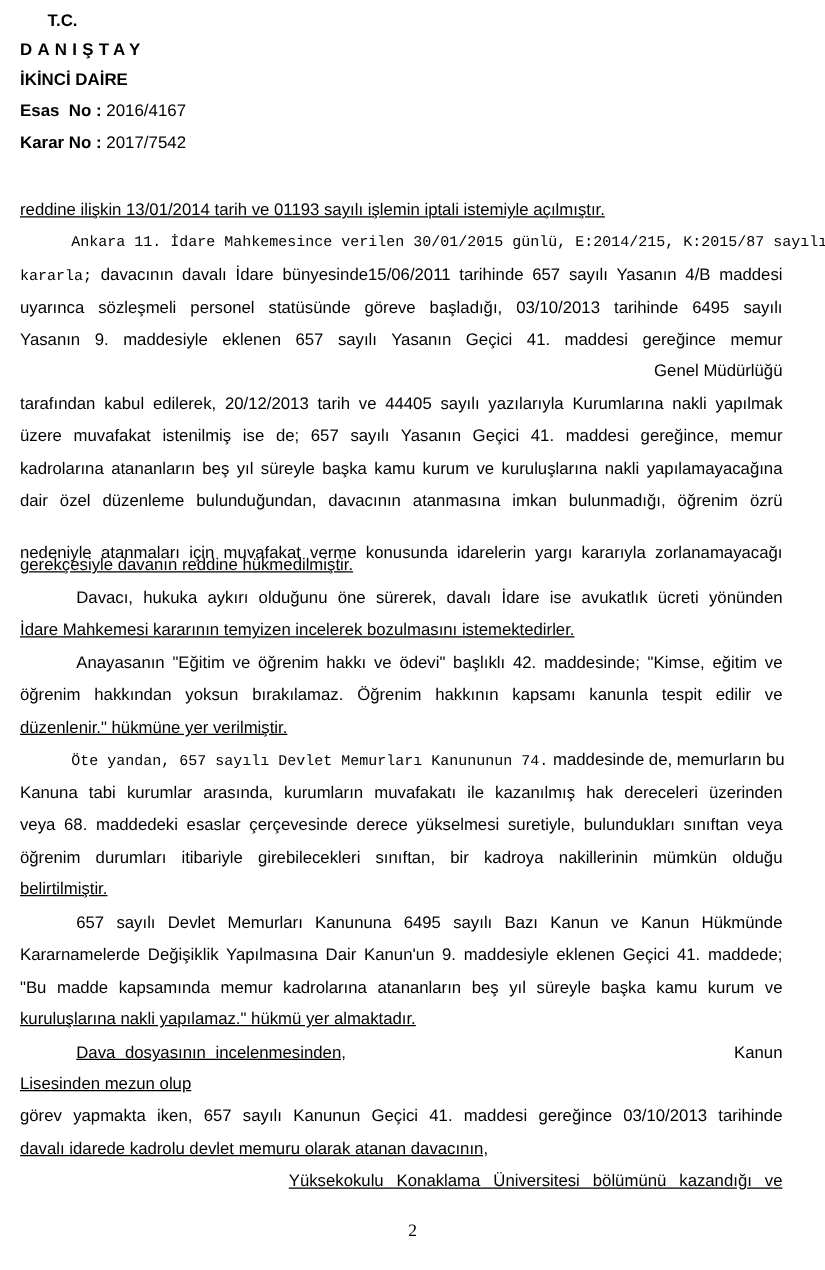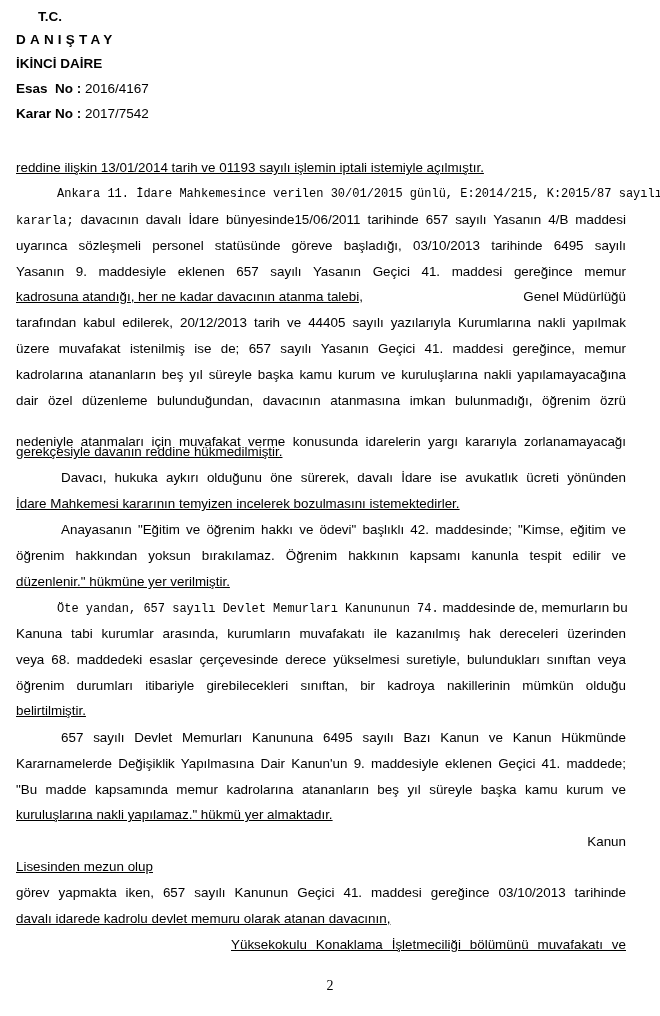--- a/index.html
+++ b/index.html
@@ -33,21 +33,20 @@
 <div class="line last" style="top:159px">reddine ilişkin 13/01/2014 tarih ve 01193 sayılı işlemin iptali istemiyle açılmıştır.</div>
 
 <div class="line ind serif" style="top:185px">Ankara 11. İdare Mahkemesince verilen 30/01/2015 günlü, E:2014/215, K:2015/87 sayılı</div>
 <div class="line" style="top:211px">
   <span class="serif">kararla;</span>
   <span>davacının davalı İdare bünyesinde15/06/2011 tarihinde 657 sayılı Yasanın 4/B maddesi</span>
 </div>
 <div class="line" style="top:237px">uyarınca sözleşmeli personel statüsünde göreve başladığı, 03/10/2013 tarihinde 6495 sayılı</div>
 <div class="line" style="top:263px">Yasanın 9. maddesiyle eklenen 657 sayılı Yasanın Geçici 41. maddesi gereğince memur</div>
 <div class="line last" style="top:288px">
-  <span>kadrosuna atandığı, her ne kadar davacının atanma talebi,</span>
   <span style="position:absolute; right:0; top:0">Genel Müdürlüğü</span>
 </div>
 <div class="line" style="top:314px">tarafından kabul edilerek, 20/12/2013 tarih ve 44405 sayılı yazılarıyla Kurumlarına nakli yapılmak</div>
 <div class="line" style="top:340px">üzere muvafakat istenilmiş ise de; 657 sayılı Yasanın Geçici 41. maddesi gereğince, memur</div>
 <div class="line" style="top:366px">kadrolarına atananların beş yıl süreyle başka kamu kurum ve kuruluşlarına nakli yapılamayacağına</div>
 <div class="line" style="top:392px">dair özel düzenleme bulunduğundan, davacının atanmasına imkan bulunmadığı, öğrenim özrü</div>
 <div class="line" style="top:433px">nedeniyle atanmaları için muvafakat verme konusunda idarelerin yargı kararıyla zorlanamayacağı</div>
 <div class="line last" style="top:443px">gerekçesiyle davanın reddine hükmedilmiştir.</div>
 
 <div class="line ind2" style="top:469px">Davacı, hukuka aykırı olduğunu öne sürerek, davalı İdare ise avukatlık ücreti yönünden</div>
@@ -65,22 +64,23 @@
 <div class="line" style="top:651px">veya 68. maddedeki esaslar çerçevesinde derece yükselmesi suretiyle, bulundukları sınıftan veya</div>
 <div class="line" style="top:677px">öğrenim durumları itibariyle girebilecekleri sınıftan, bir kadroya nakillerinin mümkün olduğu</div>
 <div class="line last" style="top:702px">belirtilmiştir.</div>
 
 <div class="line ind2" style="top:729px">657 sayılı Devlet Memurları Kanununa 6495 sayılı Bazı Kanun ve Kanun Hükmünde</div>
 <div class="line" style="top:755px">Kararnamelerde Değişiklik Yapılmasına Dair Kanun'un 9. maddesiyle eklenen Geçici 41. maddede;</div>
 <div class="line" style="top:781px">"Bu madde kapsamında memur kadrolarına atananların beş yıl süreyle başka kamu kurum ve</div>
 <div class="line last" style="top:806px">kuruluşlarına nakli yapılamaz." hükmü yer almaktadır.</div>
 
 <div class="line ind2 last" style="top:833px">
+  <span style="word-spacing:4px">Dava dosyasının incelenmesinden,</span>
   <span style="position:absolute; right:0; top:0">Kanun</span>
 </div>
 <div class="line last" style="top:858px">
   <span>Lisesinden mezun olup</span>
 </div>
 <div class="line" style="top:884px">görev yapmakta iken, 657 sayılı Kanunun Geçici 41. maddesi gereğince 03/10/2013 tarihinde</div>
 <div class="line last" style="top:910px">davalı idarede kadrolu devlet memuru olarak atanan davacının,</div>
-<div class="line last" style="top:936px; left:231px; width:395px; text-align-last: justify;">Yüksekokulu Konaklama İşletmeciliği bölümünü muvafakatı ve</div>
+<div class="line last" style="top:936px; left:231px; width:395px; text-align-last: justify;">Yüksekokulu Konaklama Üniversitesi bölümünü kazandığı ve</div>
 
 <div class="pageno">2</div>
 
 </body></html>

